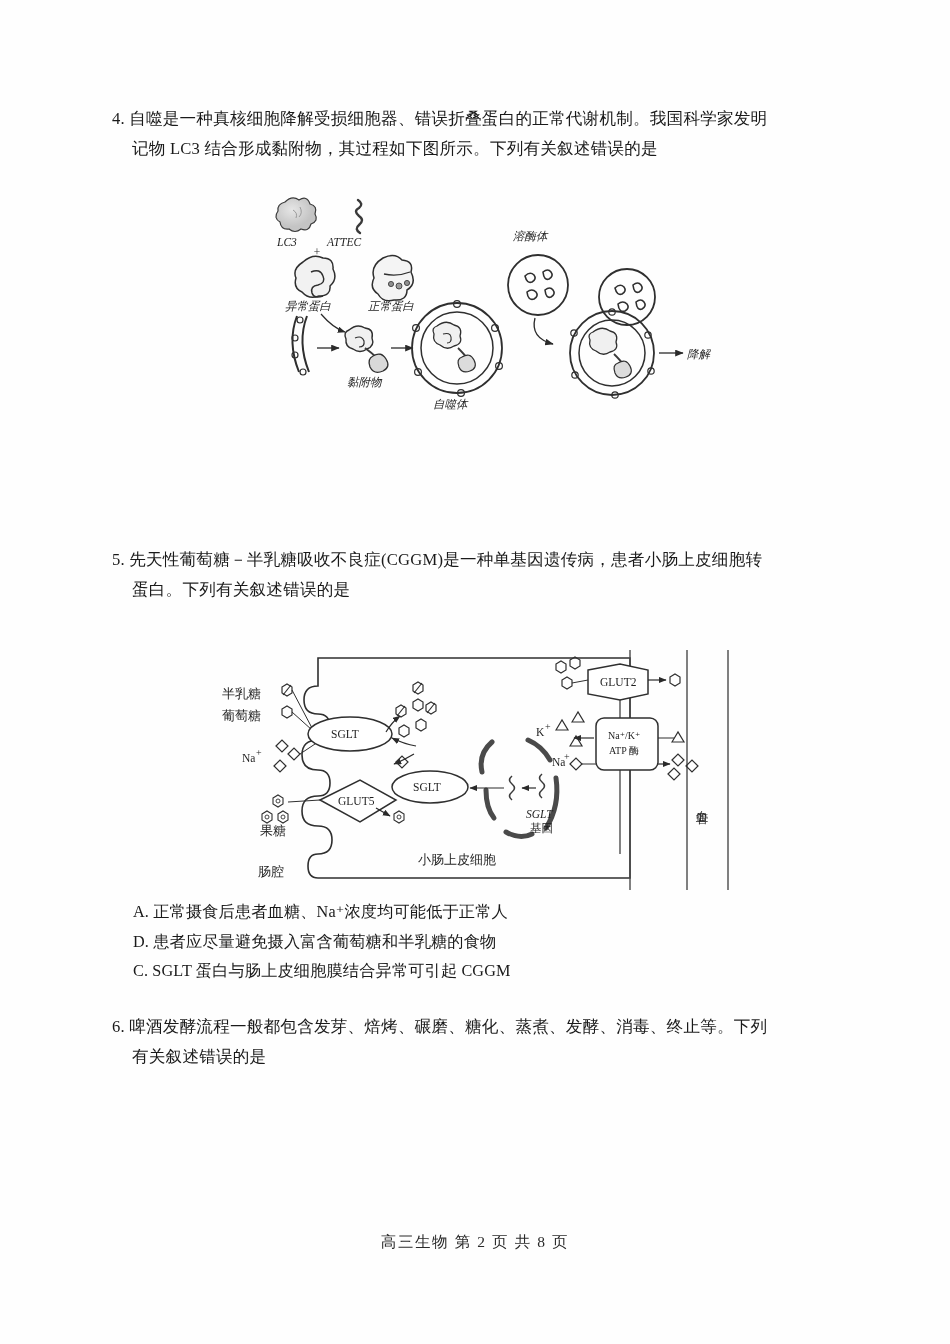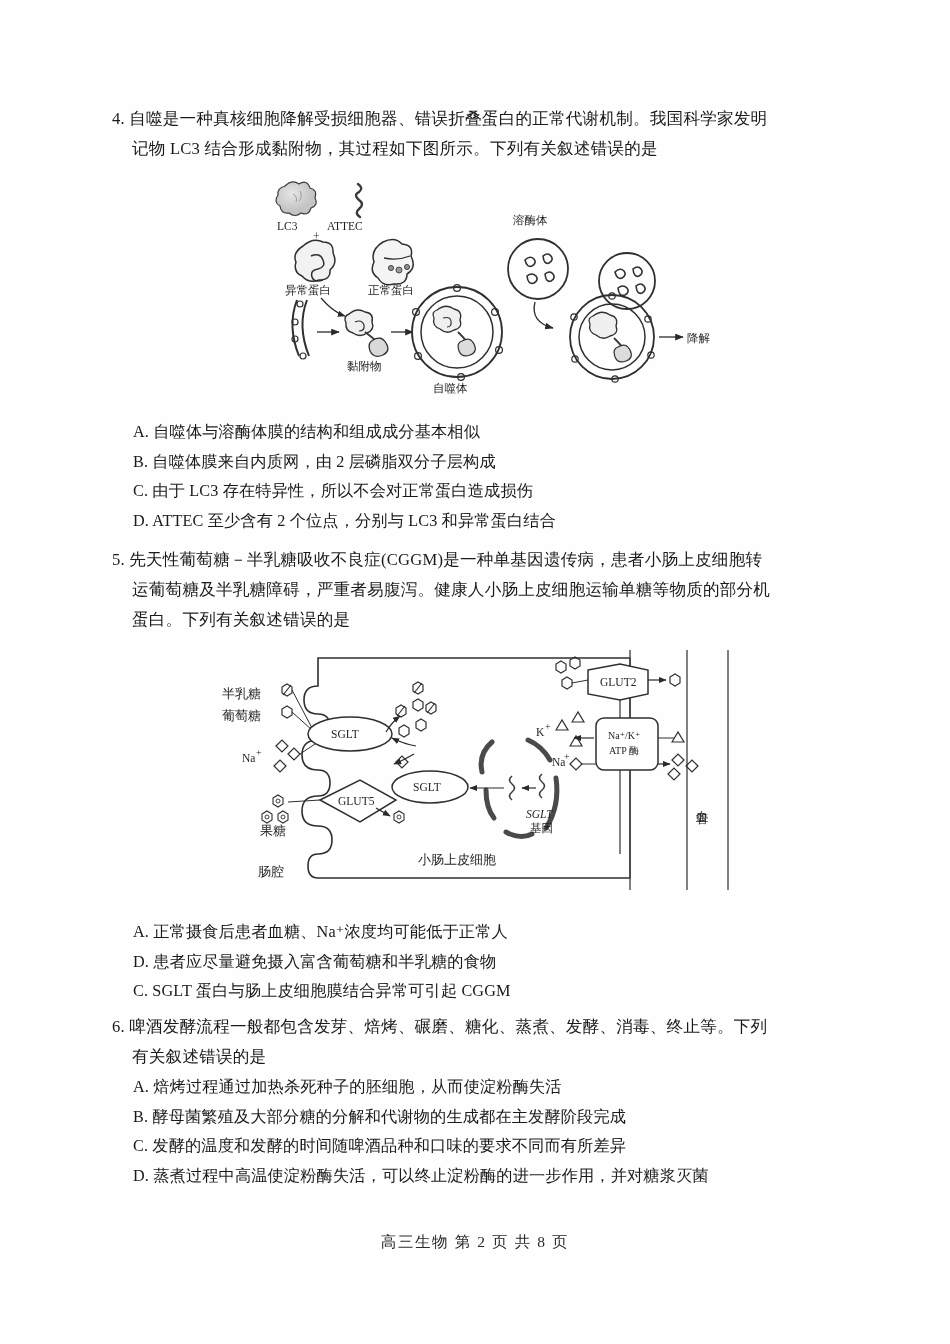--- a/index.html
+++ b/index.html
@@ -80,21 +80,21 @@
 </head>
 <body>
 
 <div class="page">
 
   <div class="qblock" style="top:104px;">
     <div class="qline">4. 自噬是一种真核细胞降解受损细胞器、错误折叠蛋白的正常代谢机制。我国科学家发明</div>
     <div class="qline indent">记物 LC3 结合形成黏附物，其过程如下图所示。下列有关叙述错误的是</div>
   </div>
 
-  <div class="fig" style="left:255px; top:174px;">
+  <div class="fig" style="left:255px; top:190px;font-style:italic;">
     <svg width="450" height="225" viewBox="0 0 450 225">
       <defs>
         <marker id="ah" markerWidth="7" markerHeight="7" refX="6" refY="2.6" orient="auto">
           <path d="M0,0 L6.5,2.6 L0,5.2 z" fill="#2a2a2a"></path>
         </marker>
         <radialGradient id="blobg" cx="40%" cy="35%">
           <stop offset="0%" stop-color="#e6e6e6"></stop>
           <stop offset="100%" stop-color="#c4c4c4"></stop>
         </radialGradient>
       </defs>
@@ -193,30 +193,23 @@
         <path d="M378,95 q5,-4 8,0 q3,4 -2,7 q-5,2 -6,-7 z" fill="none" stroke="#2f2f2f" stroke-width="1.6"></path>
         <path d="M363,114 q5,-4 9,0 q3,4 -2,7 q-6,2 -7,-7 z" fill="none" stroke="#2f2f2f" stroke-width="1.6"></path>
         <path d="M381,112 q5,-4 8,0 q3,4 -2,7 q-5,2 -6,-7 z" fill="none" stroke="#2f2f2f" stroke-width="1.6"></path>
       </g>
 
       <line x1="404" y1="163" x2="428" y2="163" stroke="#2a2a2a" stroke-width="1.3" marker-end="url(#ah)"></line>
       <text class="dlabel dlabel-sm" x="432" y="168">降解</text>
     </svg>
   </div>
 
-  <div class="opts" style="top:418px;">
-    <div class="optline">A. 自噬体与溶酶体膜的结构和组成成分基本相似</div>
-    <div class="optline">B. 自噬体膜来自内质网，由 2 层磷脂双分子层构成</div>
-    <div class="optline">C. 由于 LC3 存在特异性，所以不会对正常蛋白造成损伤</div>
-    <div class="optline">D. ATTEC 至少含有 2 个位点，分别与 LC3 和异常蛋白结合</div>
-  </div>
 
   <div class="qblock" style="top:545px;">
     <div class="qline">5. 先天性葡萄糖－半乳糖吸收不良症(CGGM)是一种单基因遗传病，患者小肠上皮细胞转</div>
-    <div class="qline indent">运葡萄糖及半乳糖障碍，严重者易腹泻。健康人小肠上皮细胞运输单糖等物质的部分机</div>
     <div class="qline indent">蛋白。下列有关叙述错误的是</div>
   </div>
 
   <div class="fig" style="left:200px; top:650px;">
     <svg width="545" height="250" viewBox="0 0 545 250">
       <defs>
         <marker id="ah2" markerWidth="7" markerHeight="7" refX="6" refY="2.6" orient="auto">
           <path d="M0,0 L6.5,2.6 L0,5.2 z" fill="#2a2a2a"></path>
         </marker>
       </defs>
@@ -381,33 +374,27 @@
       </g>
 
       <text class="dlabel dlabel-md" x="218" y="214">小肠上皮细胞</text>
     </svg>
 
     <div class="vert-label" style="left:494px; top:145px; width:16px;">
       <span style="writing-mode:vertical-rl; display:inline-block; letter-spacing:3px;">血管</span>
     </div>
   </div>
 
-  <div class="opts" style="top:898px;margin-top:20px;">
+  <div class="opts" style="top:898px;">
     <div class="optline">A. 正常摄食后患者血糖、Na⁺浓度均可能低于正常人</div>
     <div class="optline">D. 患者应尽量避免摄入富含葡萄糖和半乳糖的食物</div>
     <div class="optline">C. SGLT 蛋白与肠上皮细胞膜结合异常可引起 CGGM</div>
   </div>
 
   <div class="qblock" style="top:1012px;">
     <div class="qline">6. 啤酒发酵流程一般都包含发芽、焙烤、碾磨、糖化、蒸煮、发酵、消毒、终止等。下列</div>
     <div class="qline indent">有关叙述错误的是</div>
   </div>
 
-  <div class="opts" style="top:1073px;">
-    <div class="optline">A. 焙烤过程通过加热杀死种子的胚细胞，从而使淀粉酶失活</div>
-    <div class="optline">B. 酵母菌繁殖及大部分糖的分解和代谢物的生成都在主发酵阶段完成</div>
-    <div class="optline">C. 发酵的温度和发酵的时间随啤酒品种和口味的要求不同而有所差异</div>
-    <div class="optline">D. 蒸煮过程中高温使淀粉酶失活，可以终止淀粉酶的进一步作用，并对糖浆灭菌</div>
-  </div>
 
   <div class="footer">高三生物  第 2 页  共 8 页</div>
 
 </div>
 
 </body></html>

